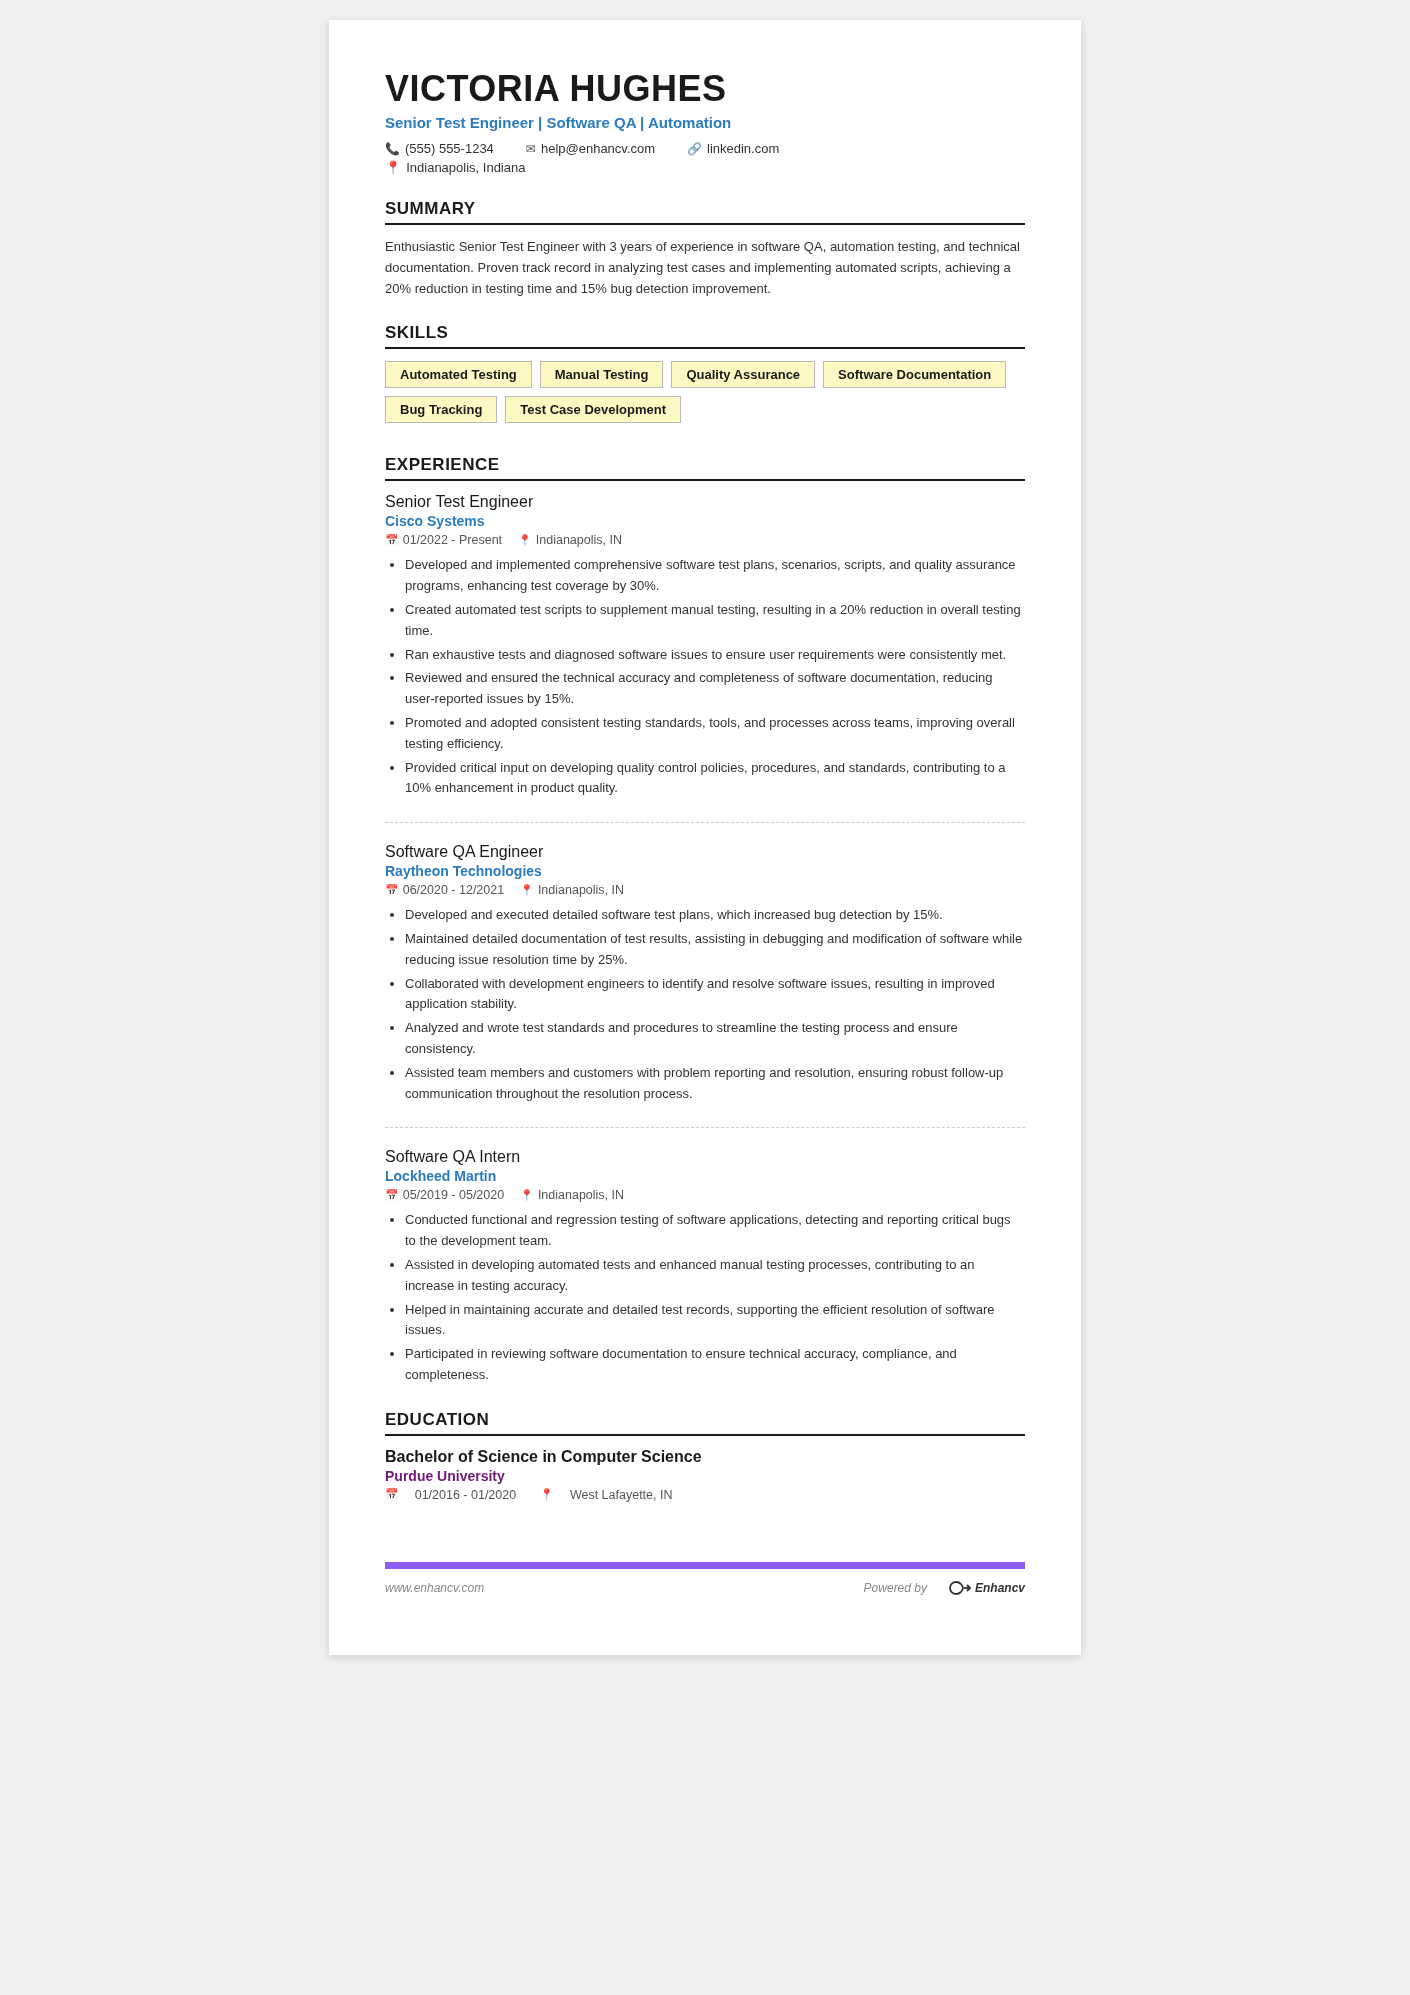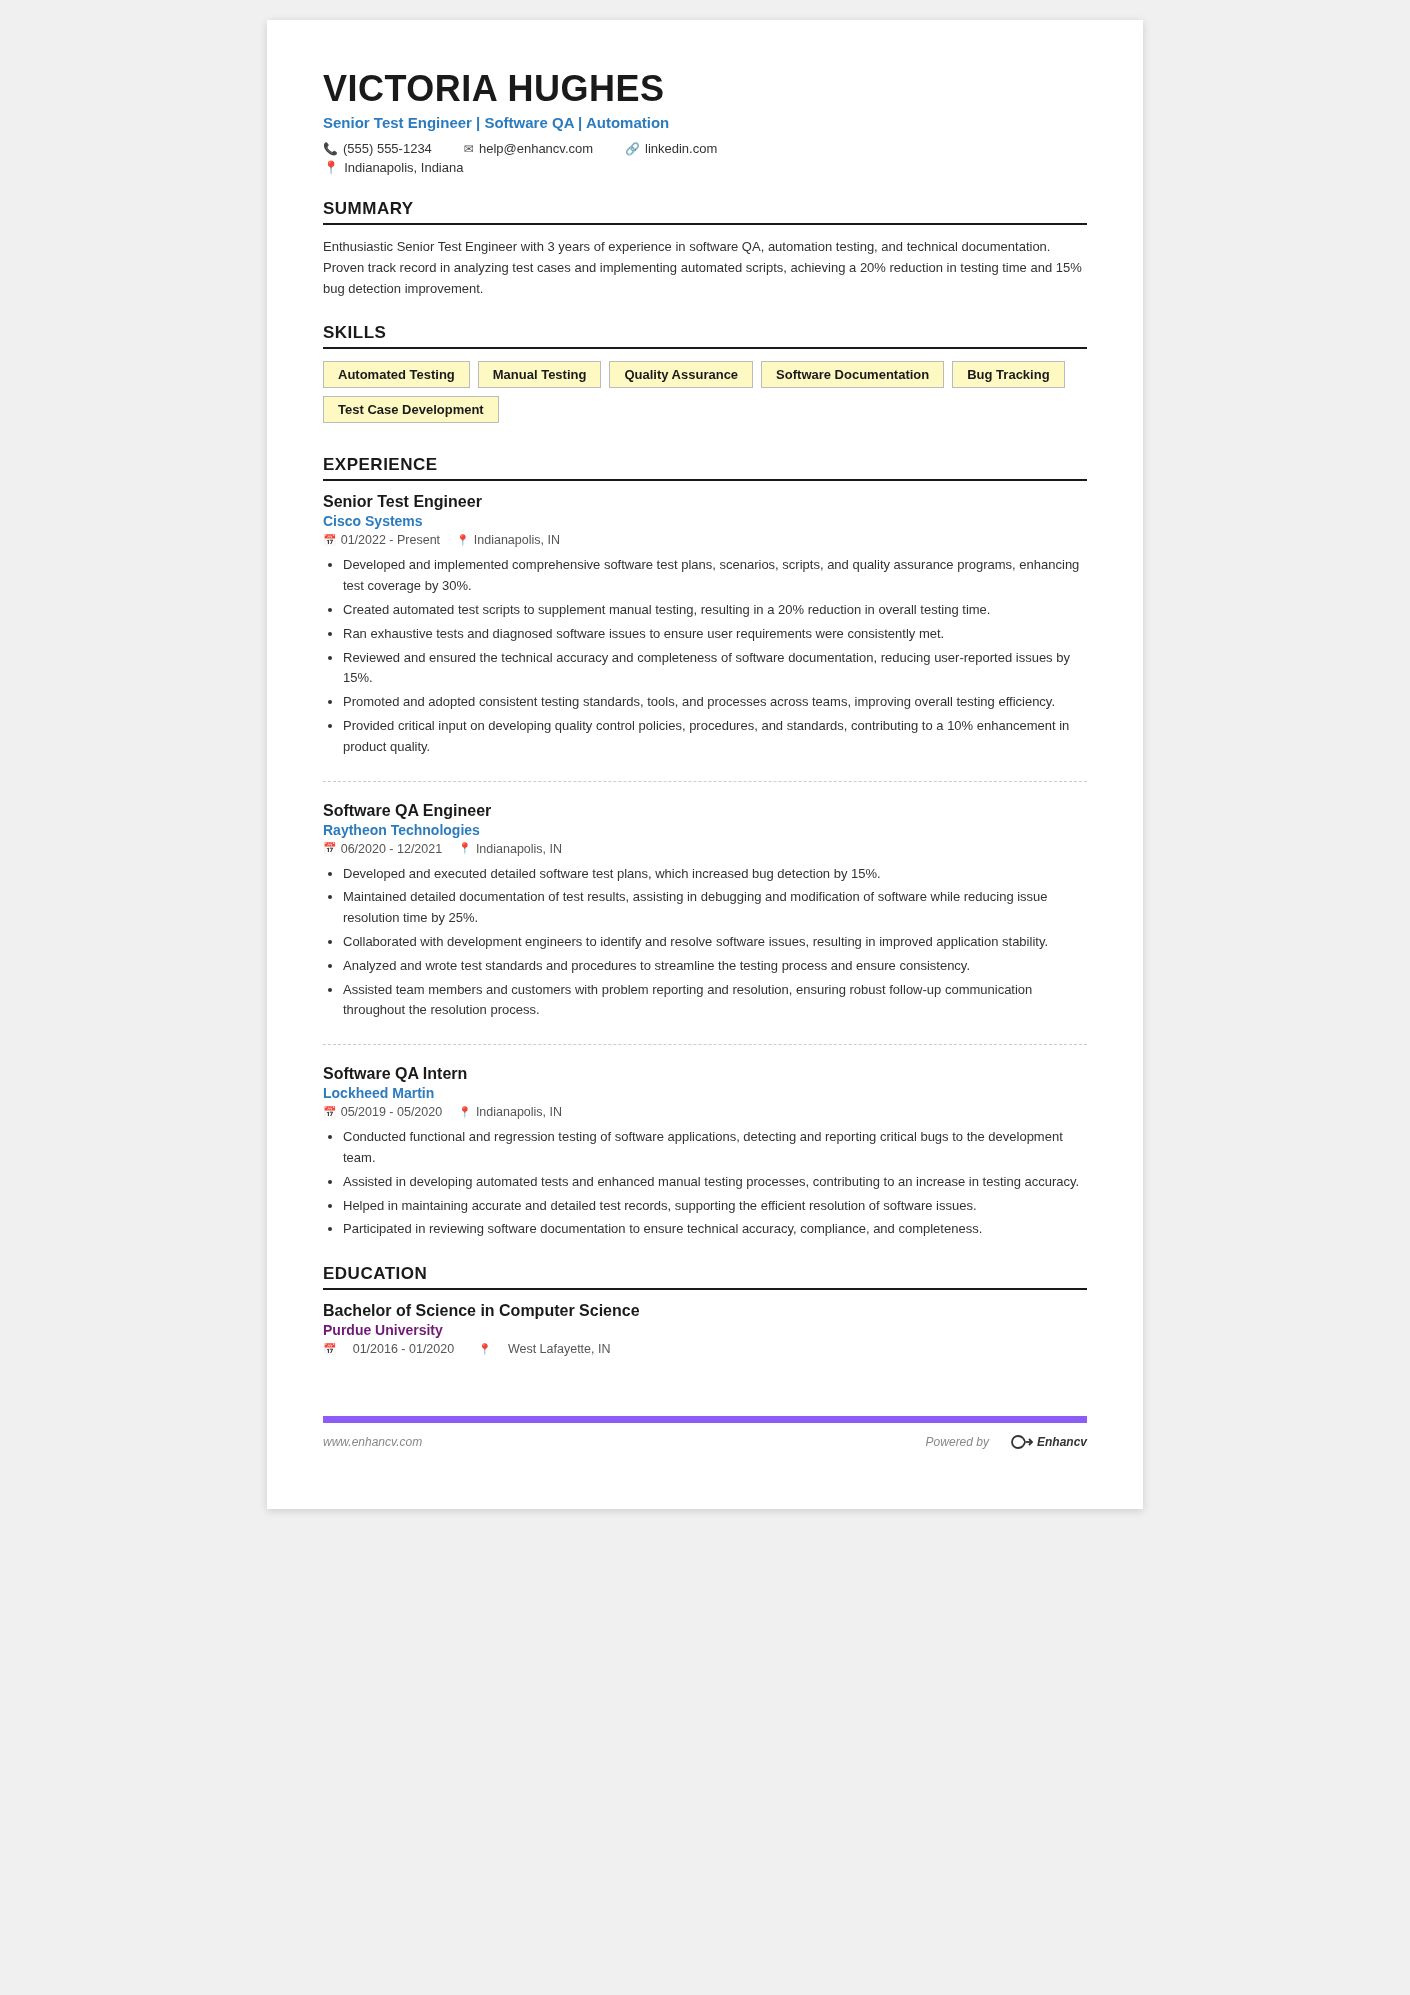--- a/index.html
+++ b/index.html
@@ -5,21 +5,21 @@
     * { margin: 0; padding: 0; box-sizing: border-box; }
     body {
       font-family: 'Arial', sans-serif;
       background: #f0f0f0;
       display: flex;
       justify-content: center;
       padding: 20px;
     }
     .resume-page {
       background: #ffffff;
-      width: 876px;
+      width: 752px;
       min-height: 1400px;
       padding: 48px 56px 60px 56px;
       position: relative;
       box-shadow: 0 2px 8px rgba(0,0,0,0.15);
     }
     
     .header-name {
       font-size: 36px;
       font-weight: 900;
       color: #1a1a1a;
@@ -103,21 +103,21 @@
       margin-bottom: 20px;
       border-bottom: 1px dashed #ccc;
       padding-bottom: 20px;
     }
     .job-block:last-child {
       border-bottom: none;
       padding-bottom: 0;
     }
     .job-title {
       font-size: 16px;
-      font-weight: 700;
+      font-weight: 400;
       color: #1a1a1a;
       margin-bottom: 2px;
     }
     .company-name {
       font-size: 14px;
       font-weight: 700;
       color: #2b7bbf;
       margin-bottom: 4px;
     }
     .job-meta {

